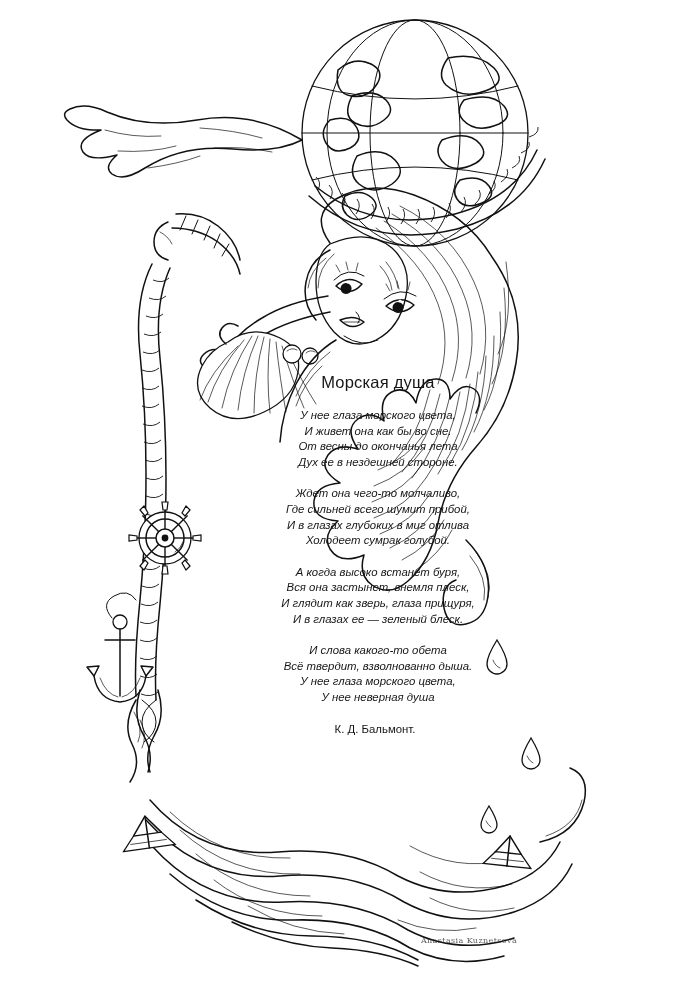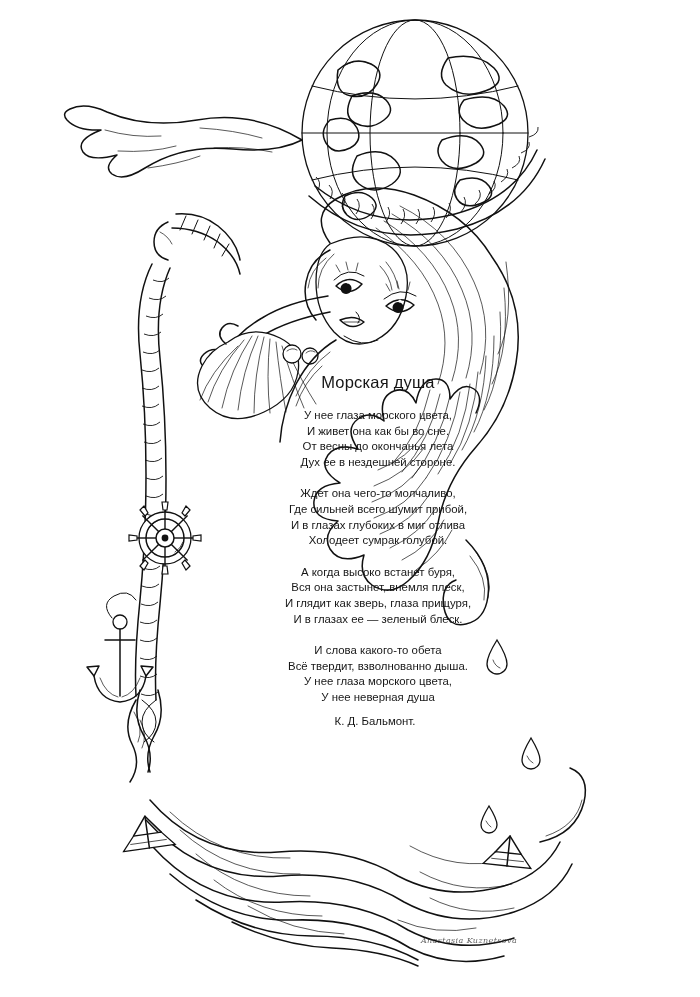--- a/index.html
+++ b/index.html
@@ -40,36 +40,36 @@
     line-height: 20px;
     margin: 0 0 16px 0;
     font-weight: 400;
     letter-spacing: 0.2px;
   }
   .stanza {
     font-size: 11.4px;
     line-height: 15.6px;
     margin: 0 0 16px 0;
     white-space: pre-line;
-  }
-  .stanza:last-of-type { margin-bottom: 8px; }
+    font-style: italic;
+  }
+  .stanza:last-of-type { margin-bottom: 16px; }
   #poem-author {
     font-size: 11.4px;
     line-height: 15.6px;
     text-align: center;
     margin: 4px 6px 0 0;
   }
   #signature {
     position: absolute;
     left: 404px;
     top: 936px;
     width: 130px;
     text-align: center;
     font-family: "DejaVu Serif", serif;
-    font-style: italic;
     font-size: 8px;
     color: #2b2b2b;
     opacity: .75;
     letter-spacing: .4px;
     z-index: 5;
   }
 </style>
 </head>
 <body>
 

